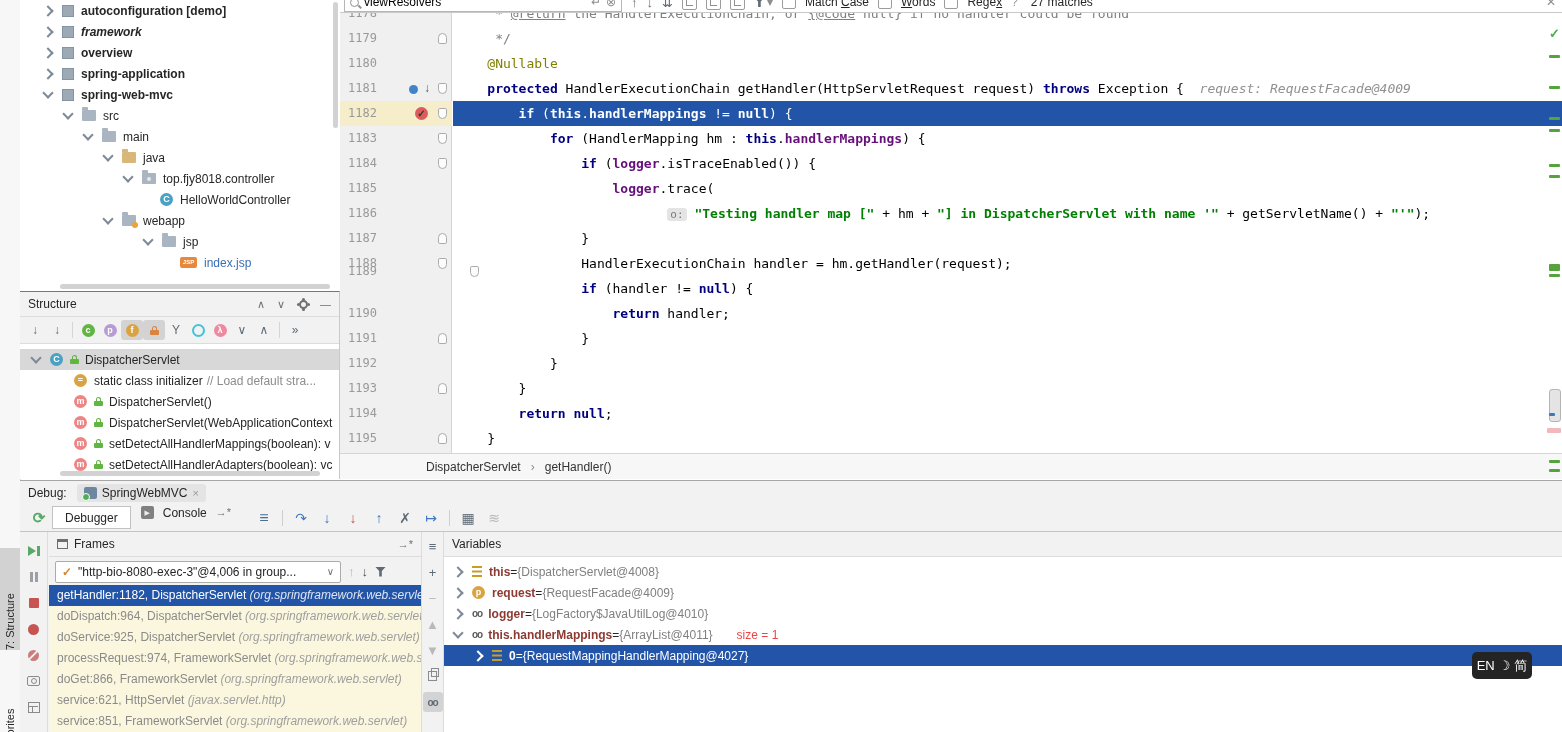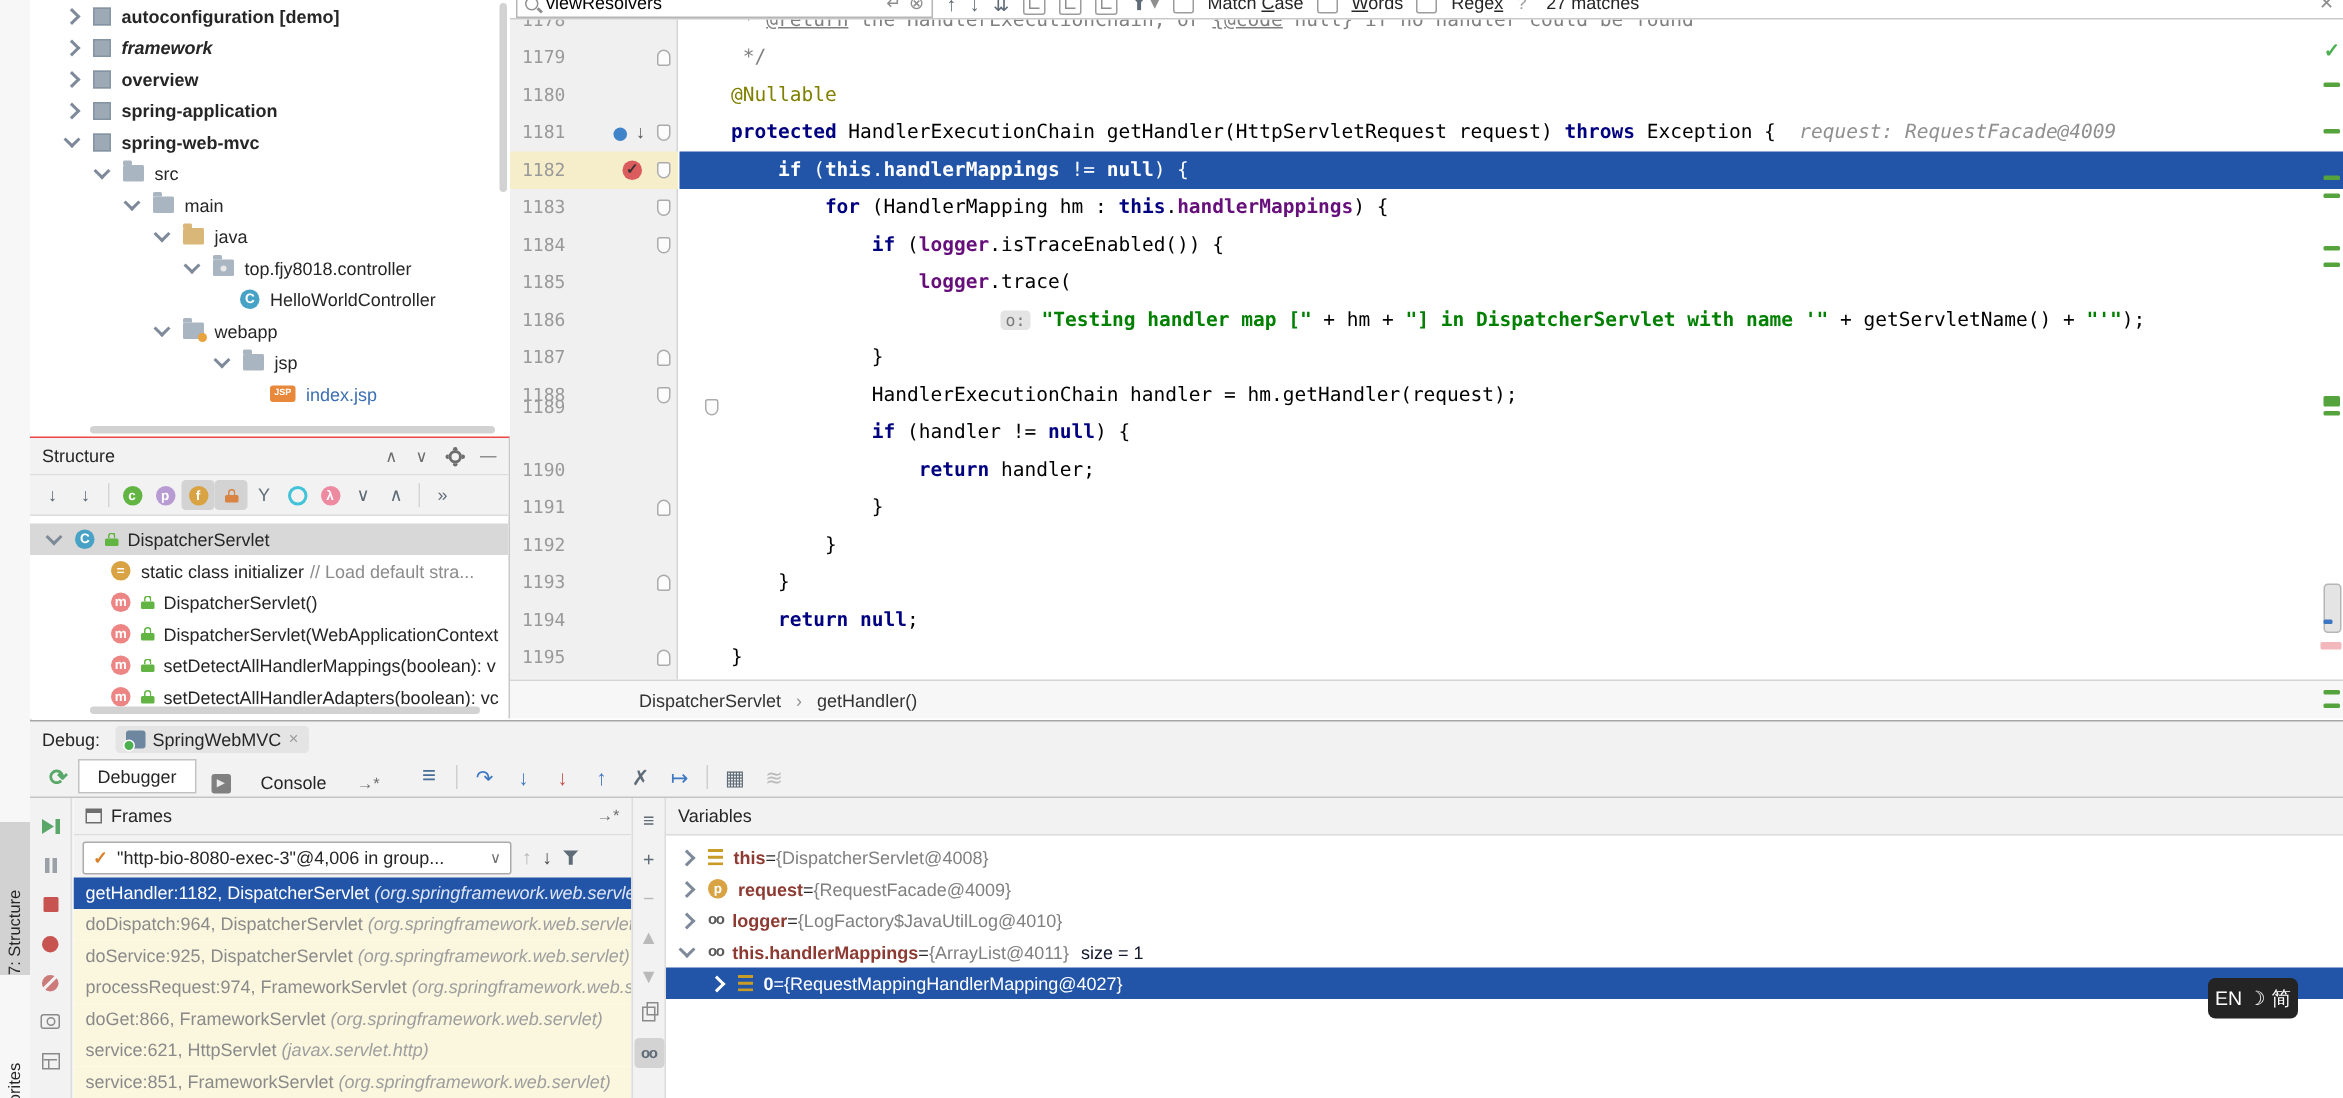--- a/index.html
+++ b/index.html
@@ -131,21 +131,21 @@
   
   #debug{position:absolute;left:20px;top:480px;right:0;bottom:0;background:#F2F2F2;border-top:1px solid #A6A6A6;box-sizing:border-box}
   #dbg-tabs{height:23px;display:flex;align-items:center;padding-left:8px;gap:10px}
   .sess-tab{display:flex;align-items:center;gap:5px;background:#E4E4E4;border-radius:3px;padding:2px 7px}
   .sess-ic{width:13px;height:12px;background:#6E87A0;border-radius:2px;position:relative}
   .sess-ic::after{content:'';position:absolute;left:-2px;bottom:-2px;width:6px;height:6px;border-radius:50%;background:#4CAF50;border:1px solid #fff}
   .tab-close{color:#9A9A9A;font-size:11px}
   #dbg-toolbar{height:27px;display:flex;align-items:center;border-bottom:1px solid #C4C4C4;padding-left:6px}
   .rerun{width:26px;text-align:center;font-size:15px;font-weight:bold;color:#59A869}
   .dtab{height:23px;padding:0 12px;display:flex;align-items:center;background:#fff;border:1px solid #C2C2C2;box-sizing:border-box}
-  .ctab{height:23px;padding:0 10px;display:flex;align-items:flex-end;gap:20px;color:#262626}
+  .ctab{height:23px;padding:0 10px;display:flex;align-items:flex-start;gap:9px;color:#262626}
   .console-ic{width:13px;height:13px;background:#808080;border-radius:2px;color:#ECECEC;font-size:7px;line-height:13px;text-align:center}
   .pin{color:#6E6E6E;font-size:11px}
   .dicon{width:26px;text-align:center;font-size:14px}
   .ic-blue{color:#3E78C2}.ic-red{color:#C75450}.ic-dark{color:#5F6B76}.ic-light{color:#B9B9B9}
   .ic-big{font-size:16px;font-weight:bold;color:#4A6E96}
   .vdiv{width:1px;height:16px;background:#CFCFCF;margin:0 5px}
 
   #dbg-left{position:absolute;left:0;top:51px;width:28px;bottom:0;background:#F2F2F2;border-right:1px solid #DCDCDC;box-sizing:border-box;padding-top:6px}
   .lic{width:27px;height:26px;display:flex;align-items:center;justify-content:center}
   .ldiv{width:17px;height:1px;background:#D0D0D0;margin:2px auto}
@@ -194,21 +194,21 @@
   .vrow.sel span{color:#fff !important}
   .vrow.sel .chev{border-color:#fff}
   .vbars{width:10px;height:11px;margin-right:7px;flex:none;background:#C99C26;
          clip-path:polygon(0 0,100% 0,100% 18%,0 18%,0 41%,100% 41%,100% 59%,0 59%,0 82%,100% 82%,100% 100%,0 100%)}
   .vparam{width:13px;height:13px;border-radius:50%;background:#D9A343;color:#fff;font-size:9px;line-height:13px;
           text-align:center;font-weight:bold;margin-right:7px;flex:none}
   .vwatch{font-weight:bold;font-size:10px;letter-spacing:-1px;color:#5A5A5A;margin-right:6px;flex:none}
   .vname{color:#8C3A32;font-weight:bold}
   .veq{color:#262626}
   .vvalue{color:#808080}
-  .vextra{color:#0f172a;margin-left:8px}
+  .vextra{color:#ef4444;margin-left:24px}
 
   #en-badge{position:absolute;left:1472px;top:652px;width:60px;height:27px;background:#242424;border-radius:5px;
             color:#fff;display:flex;align-items:center;justify-content:center;gap:4px;font-size:13px;z-index:20}
 </style>
 </head>
 <body>
 
 <div id="left-stripe">
   <div class="twbtn sel" style="top:548px;height:102px">
     <span class="vtext">7: Structure</span>

